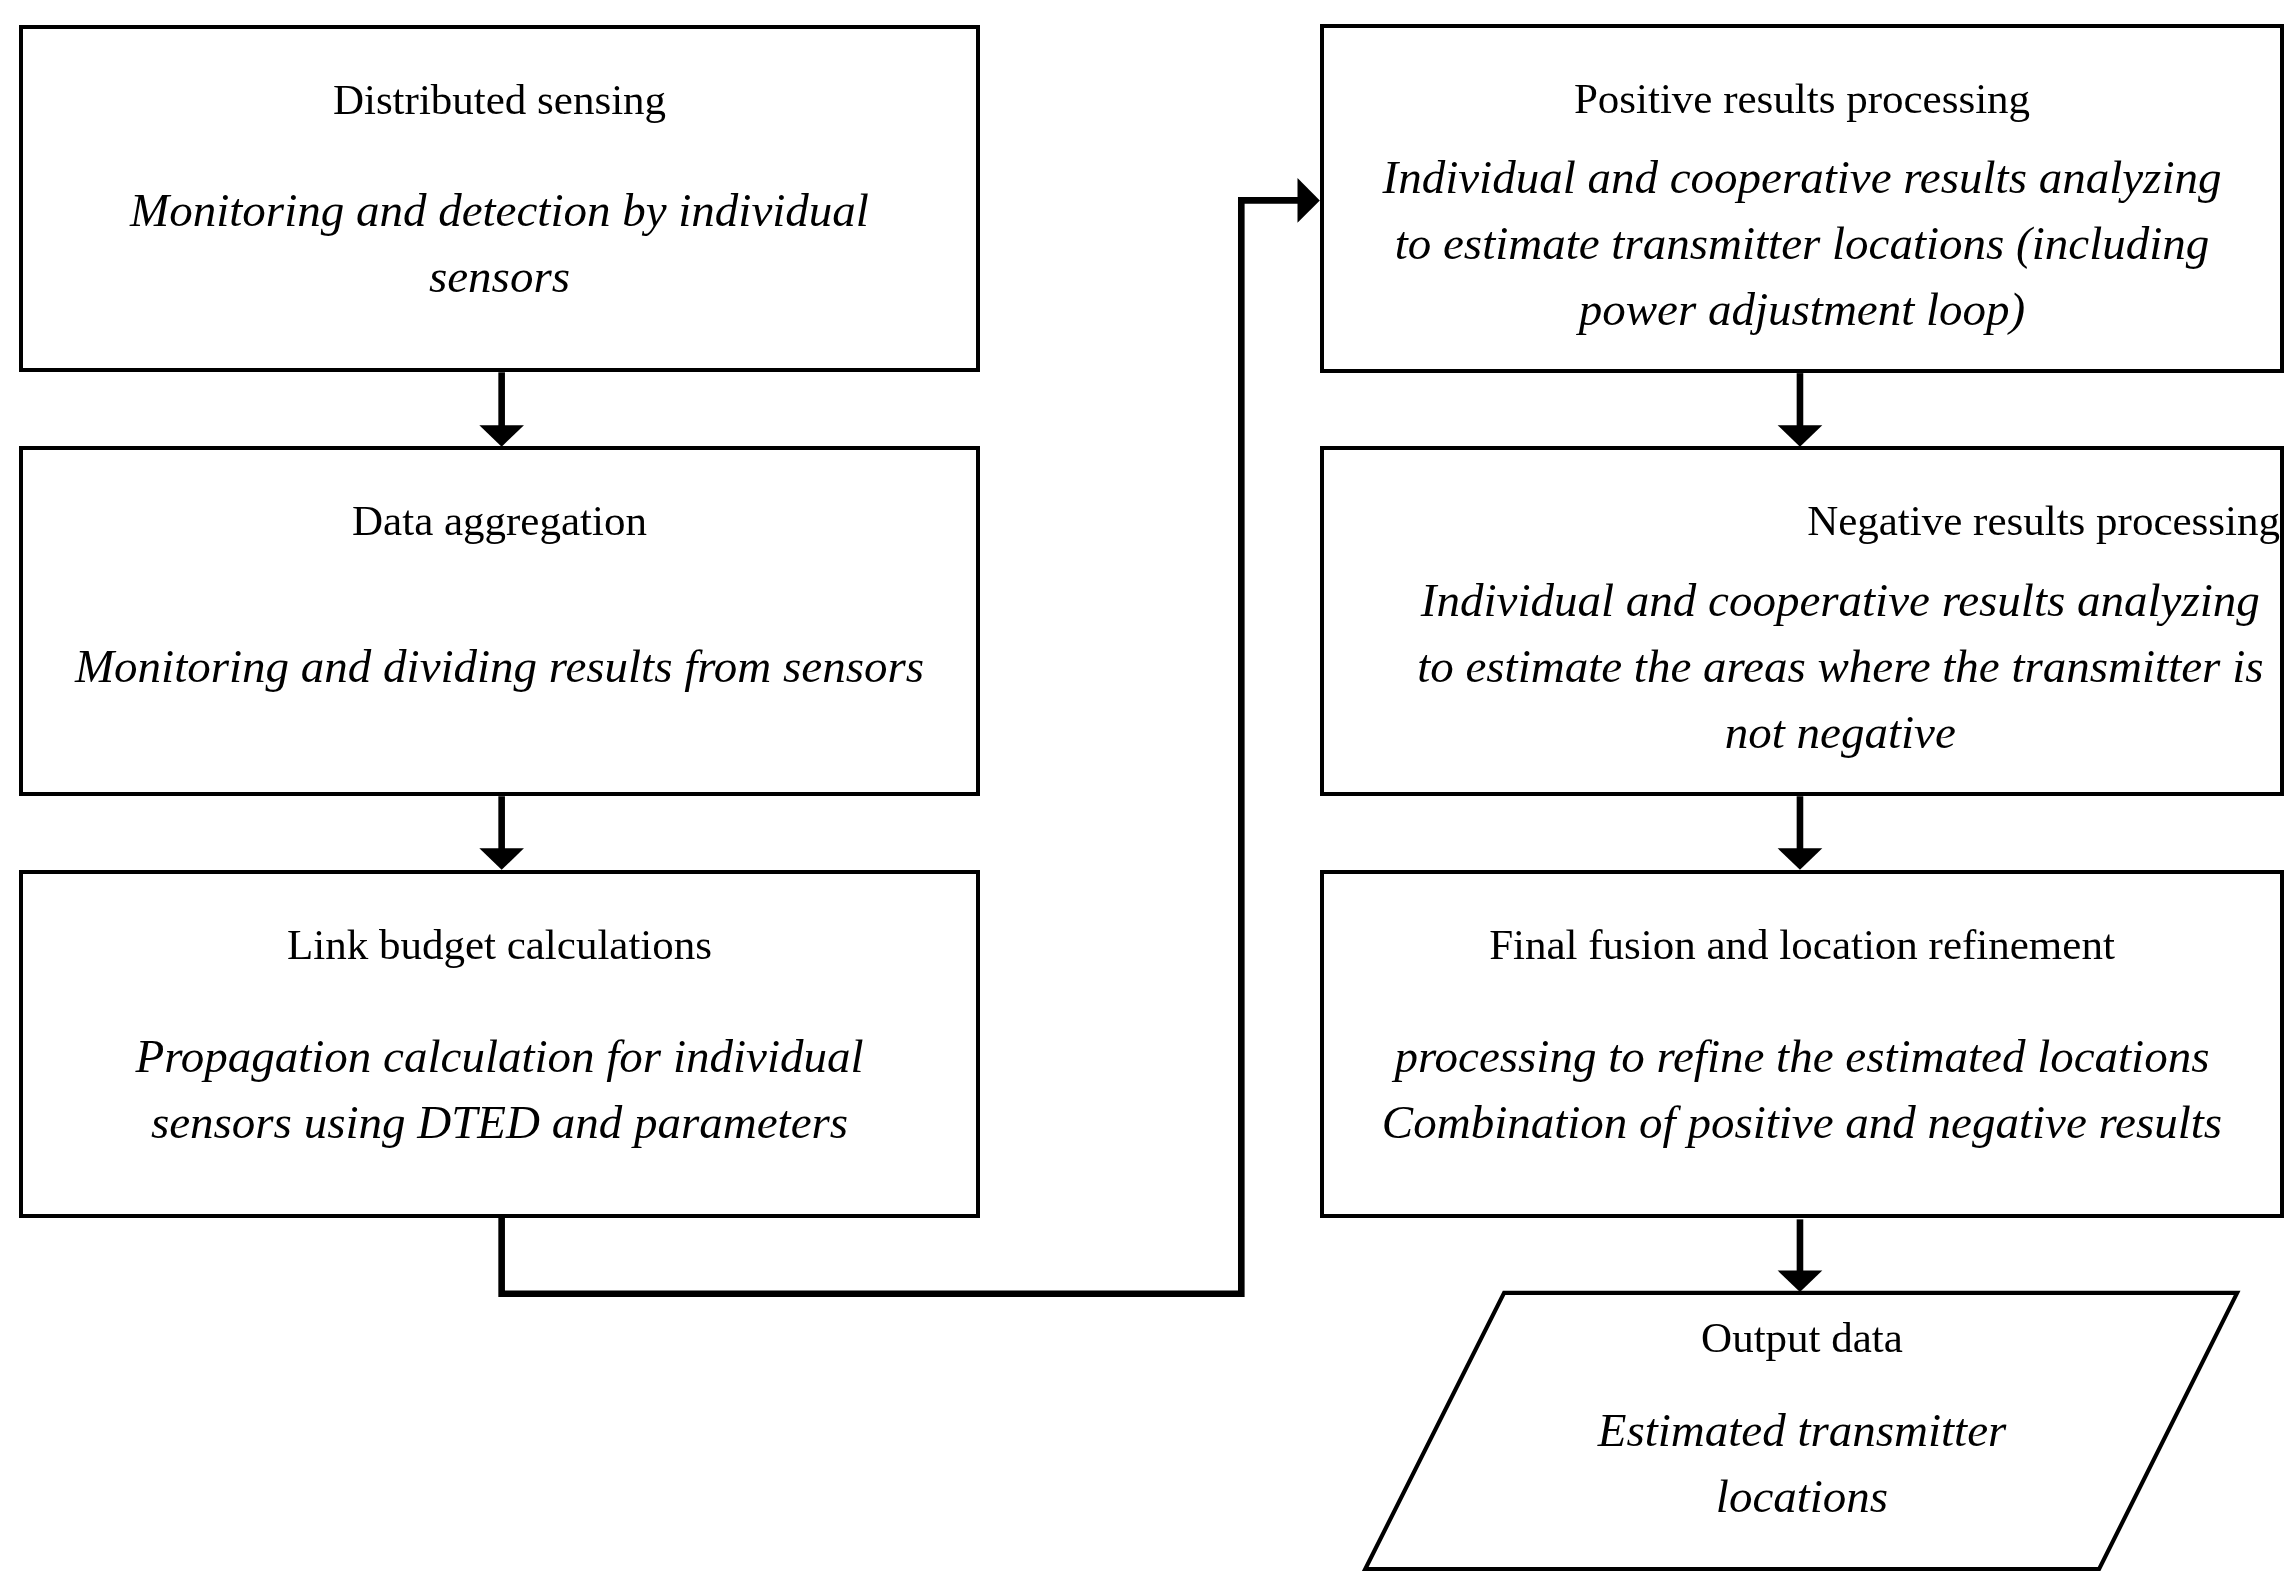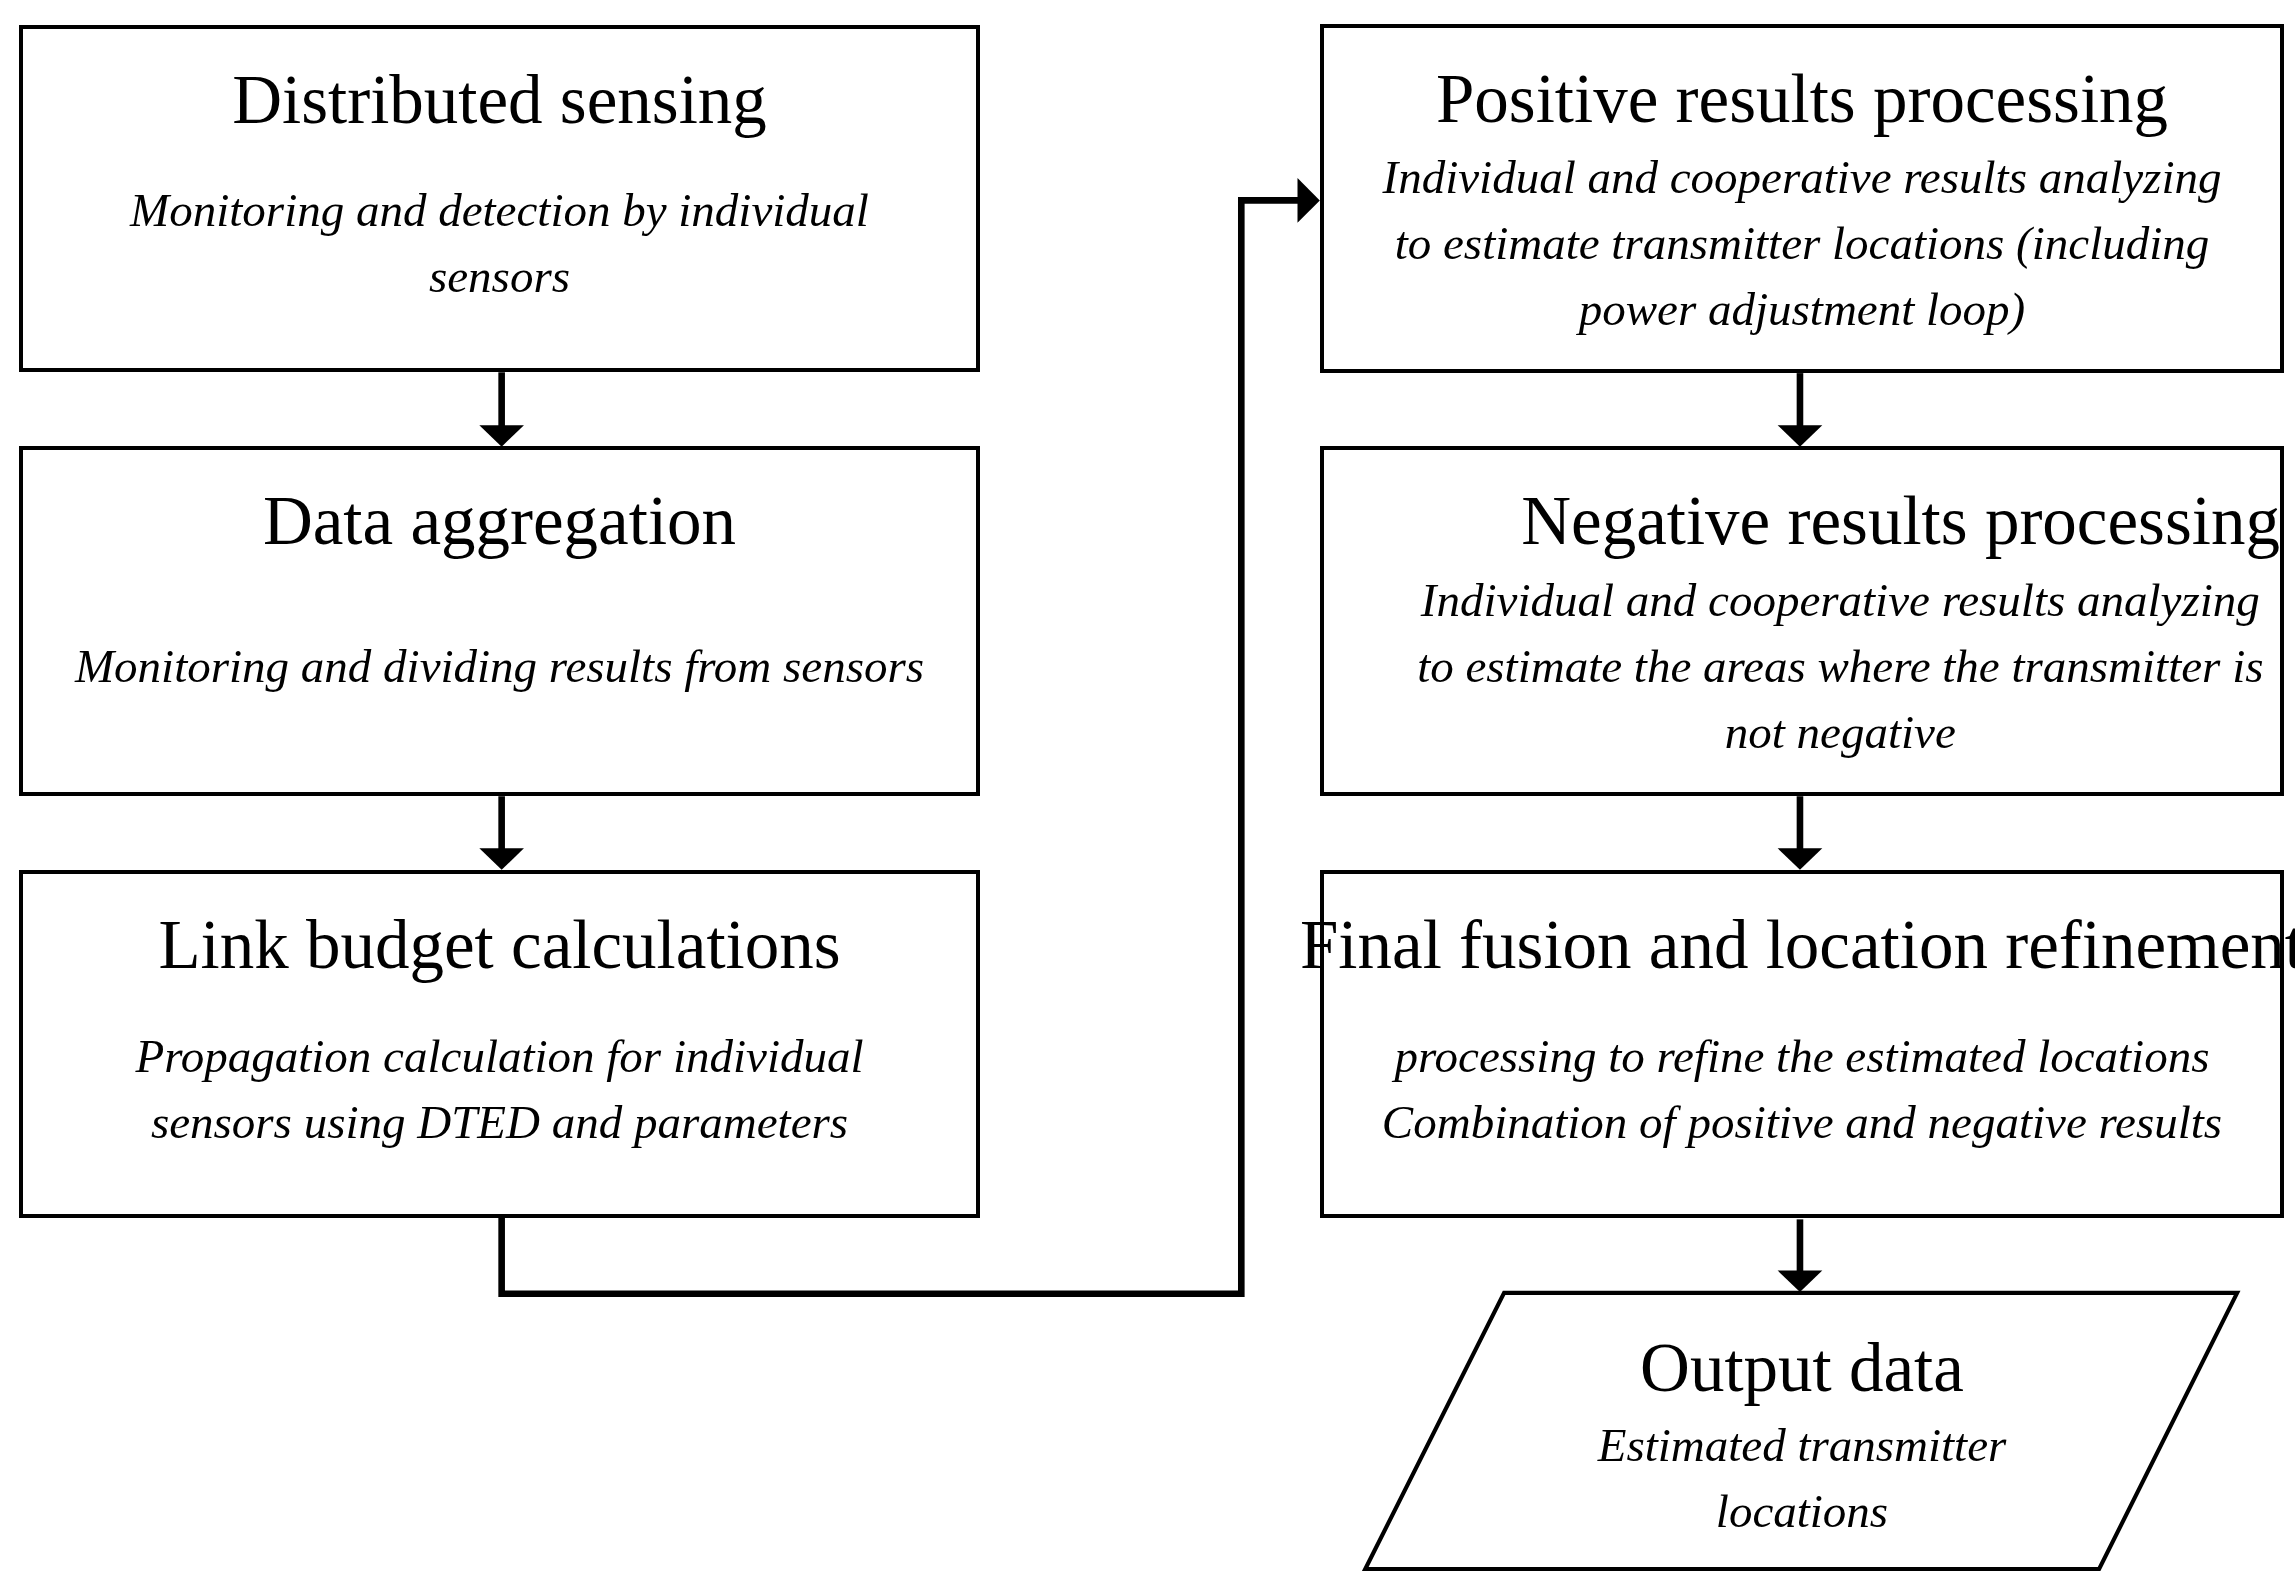--- a/index.html
+++ b/index.html
@@ -30,26 +30,26 @@
   .node-plain {
     position: absolute;
     box-sizing: border-box;
     background: transparent;
     display: flex;
     flex-direction: column;
     align-items: center;
     text-align: center;
   }
   .node-title {
-    font-size: 69px;
+    font-size: 43px;
     line-height: 60px;
     margin-top: 41px;
     white-space: nowrap;
   }
-  .node-plain .node-title { margin-top: 45px; }
+  .node-plain .node-title { margin-top: 15px; }
   .node-body {
     flex: 1;
     display: flex;
     flex-direction: column;
     justify-content: center;
     align-items: center;
     font-style: italic;
     font-size: 47px;
     line-height: 66px;
     padding: 0 16.5px 11.6px 16.5px;

